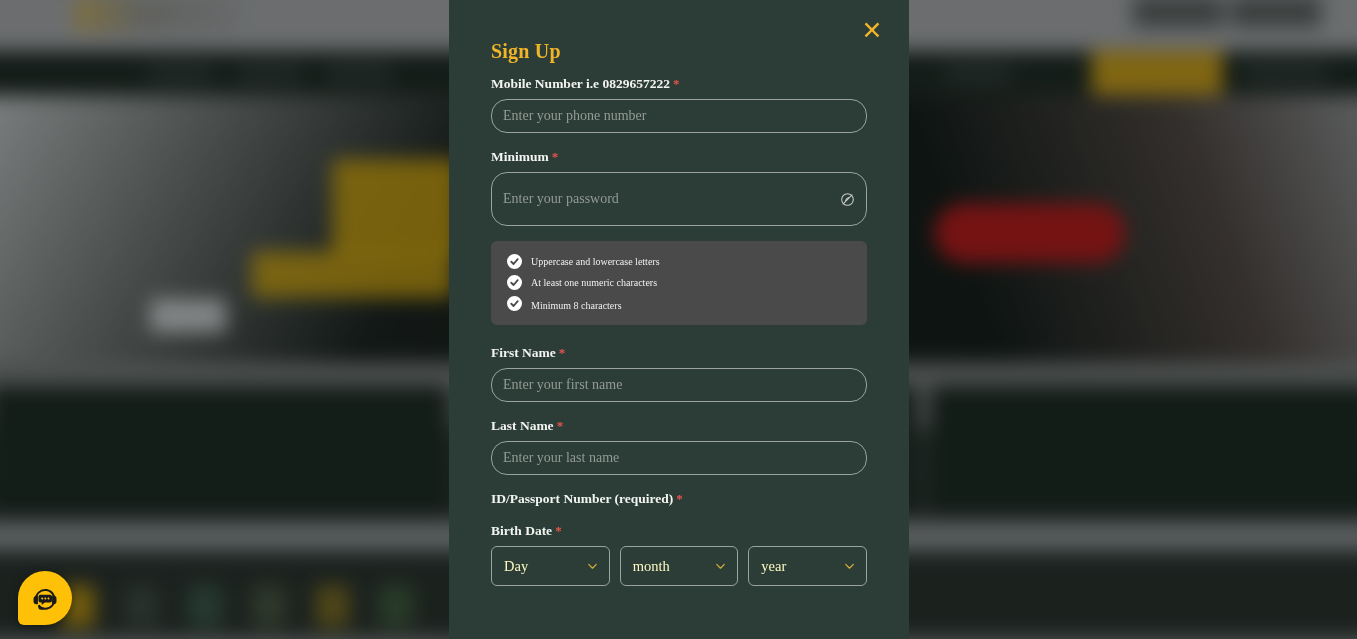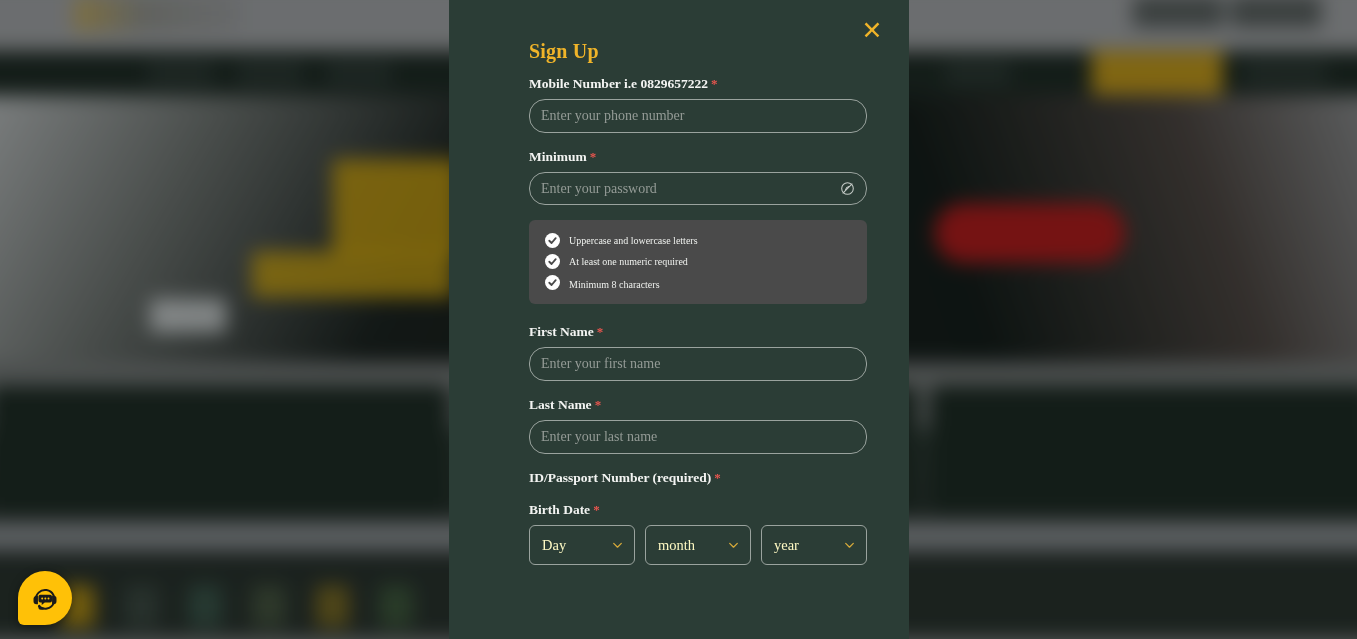--- a/index.html
+++ b/index.html
@@ -155,21 +155,20 @@
     line-height: 1;
     font-family: "Liberation Sans", sans-serif;
     font-weight: 400;
     user-select: none;
   }
 
   .modal-body {
     position: absolute;
     left: 0; top: 0; right: 0; bottom: 0;
     padding: 40px 42px 0 42px;
-    margin-left: 38px;
   }
 
   #form-title {
     color: #F0B429;
     font-size: 20px;
     font-weight: bold;
     letter-spacing: .2px;
     margin-bottom: 13px;
   }
 
@@ -344,21 +343,21 @@
     <div id="form-title">Sign Up</div>
 
     <div class="field-group">
       <label class="field-label"><span>Mobile Number i.e 0829657222</span><span class="req-star">*</span></label>
       <input class="txt-input" type="text" placeholder="Enter your phone number" style="">
     </div>
 
     <div class="field-group" style="margin-bottom:0;">
       <label class="field-label"><span>Minimum</span><span class="req-star">*</span></label>
       <div class="input-wrap">
-        <input class="txt-input" type="text" style="height: 33px; padding-right: 40px; font-family: Liberation Serif, serif;" placeholder="Enter your password">
+        <input class="txt-input" type="text" style="height: 54px; padding-right: 40px; font-family: Liberation Serif, serif;" placeholder="Enter your password">
         <span class="eye-btn">
           <svg width="17" height="17" viewBox="0 0 24 24" fill="none" stroke="currentColor" stroke-width="1.5" stroke-linecap="round">
             <circle cx="12" cy="12" r="8.2"></circle>
             <path d="M9.3 13.6c.6-2.4 2.2-3.9 4.6-4.5"></path>
             <path d="M5.6 18.4 18.4 5.6"></path>
           </svg>
         </span>
       </div>
     </div>
 
@@ -370,21 +369,21 @@
             </svg>
         </span>
         <span class="rule-text">Uppercase and lowercase letters</span>
       </div>
       <div class="rule-row">
         <span class="rule-check">
           <svg width="11" height="11" viewBox="0 0 24 24" fill="none" stroke="#4A4A4A" stroke-width="4" stroke-linecap="round" stroke-linejoin="round">
               <path d="M5 12.5 10 17.5 19 7"></path>
             </svg>
         </span>
-        <span class="rule-text">At least one numeric required</span>
+        <span class="rule-text">At least one numeric characters</span>
       </div>
       <div class="rule-row">
         <span class="rule-check">
           <svg width="11" height="11" viewBox="0 0 24 24" fill="none" stroke="#4A4A4A" stroke-width="4" stroke-linecap="round" stroke-linejoin="round">
               <path d="M5 12.5 10 17.5 19 7"></path>
             </svg>
         </span>
         <span class="rule-text">Minimum 8 characters</span>
       </div>
     </div>

